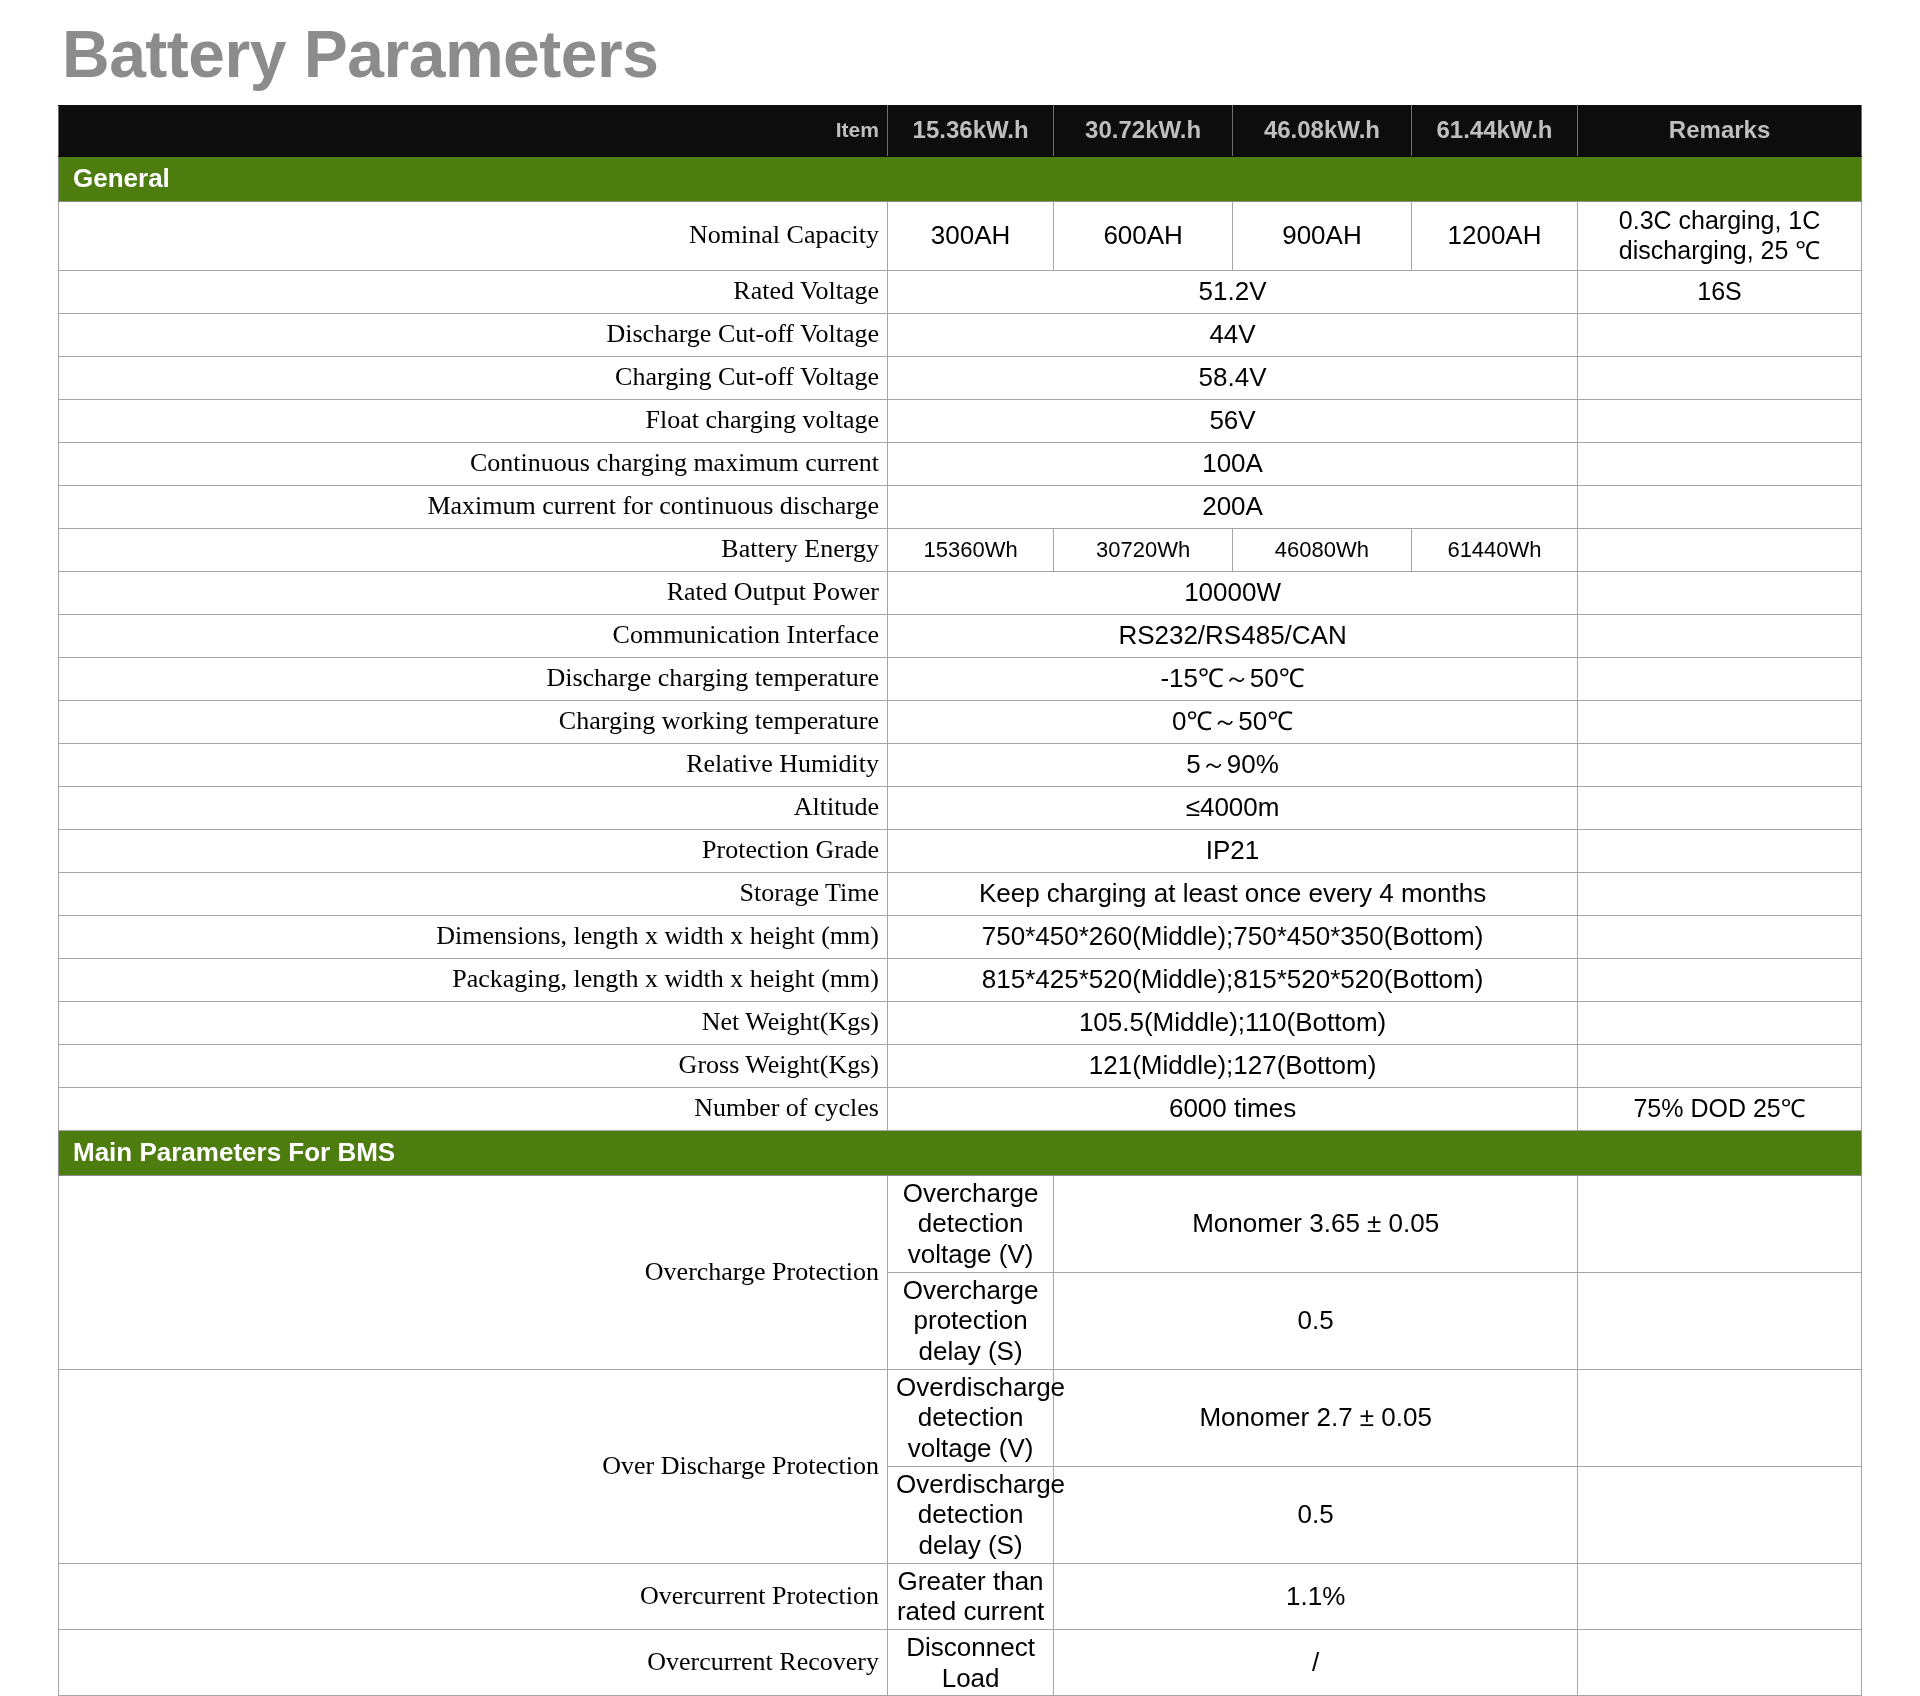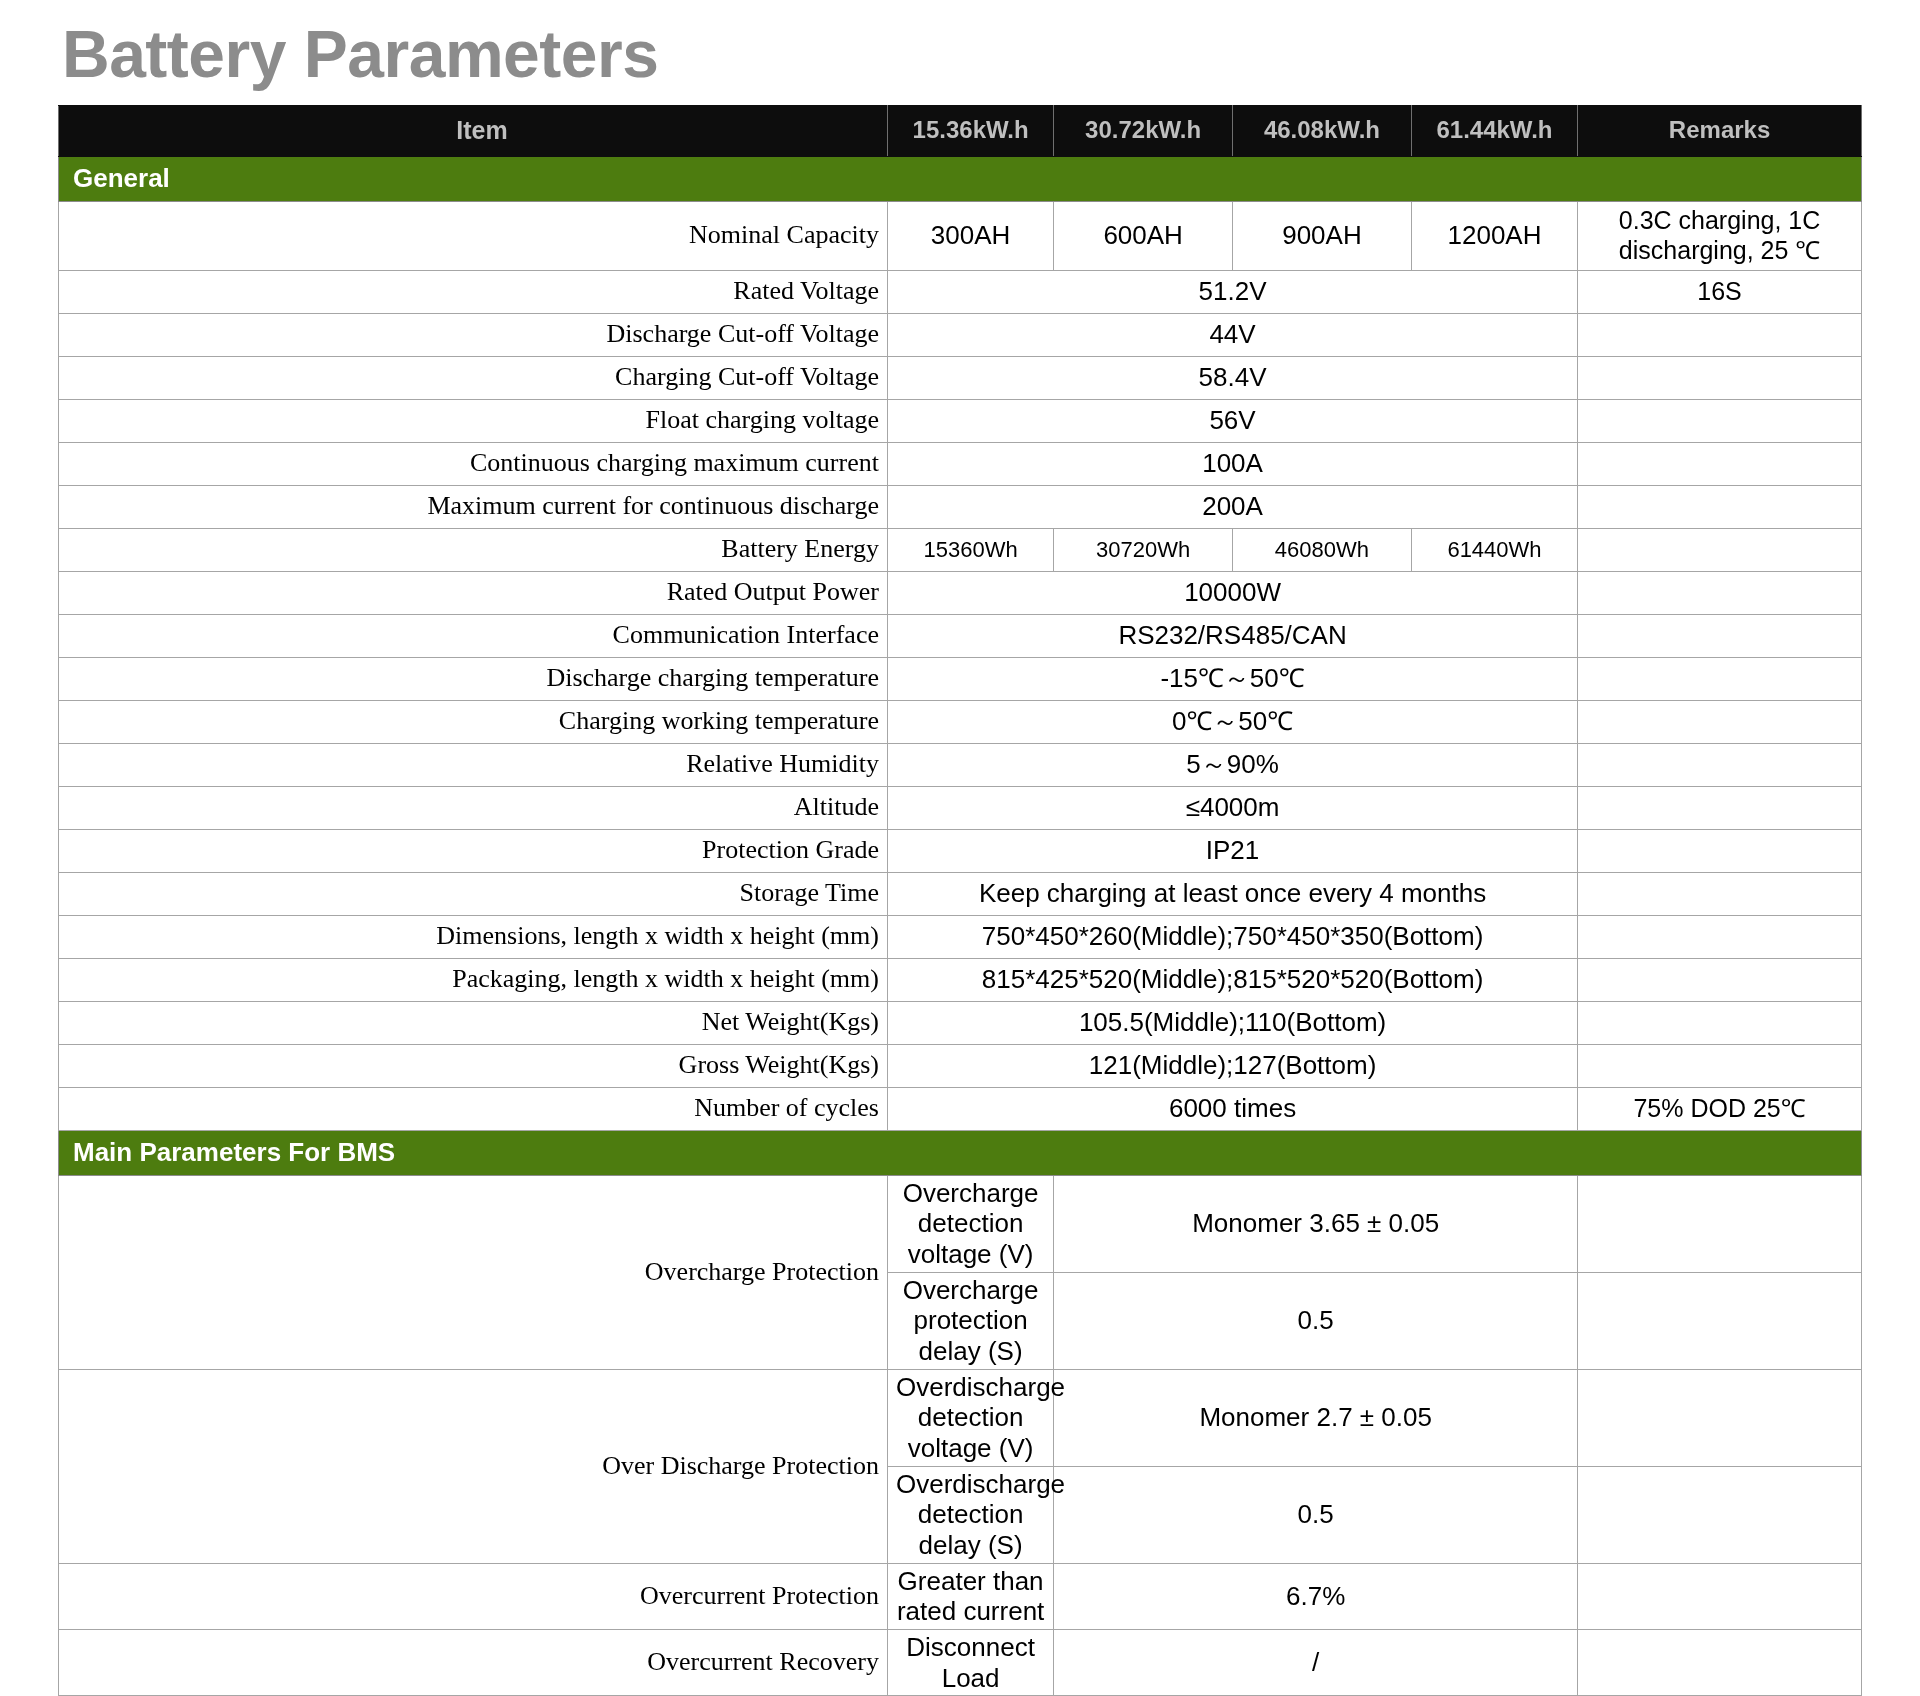--- a/index.html
+++ b/index.html
@@ -48,23 +48,23 @@
     color: #bfbfbf;
     font-weight: bold;
     font-size: 24px;
     border-color: #0d0d0d;
     border-left-color: #6f6f6f;
     border-right-color: #6f6f6f;
     height: 46px;
     text-align: center;
   }
   tr.head td.item-head {
-    text-align: center;
+    text-align: right;
     padding-left: 26px;
-    font-size: 25px;
+    font-size: 21px;
   }
   
   tr.section td {
     background: #4d7c0f;
     color: #ffffff;
     font-weight: bold;
     font-size: 26px;
     height: 40px;
     padding-left: 14px;
     border-color: #8c8c8c;
@@ -284,21 +284,21 @@
       </tr>
       <tr class="r-mid">
         <td class="sublbl">Overdischarge detection delay (S)</td>
         <td class="val" colspan="3">0.5</td>
         <td class="rem"></td>
       </tr>
 
       <tr class="r-mid">
         <td class="lbl">Overcurrent Protection</td>
         <td class="sublbl">Greater than rated current</td>
-        <td class="val" colspan="3">6.7%</td>
+        <td class="val" colspan="3">1.1%</td>
         <td class="rem"></td>
       </tr>
 
       <tr class="r-mid">
         <td class="lbl">Overcurrent Recovery</td>
         <td class="sublbl">Disconnect Load</td>
         <td class="val" colspan="3">/</td>
         <td class="rem"></td>
       </tr>
 

